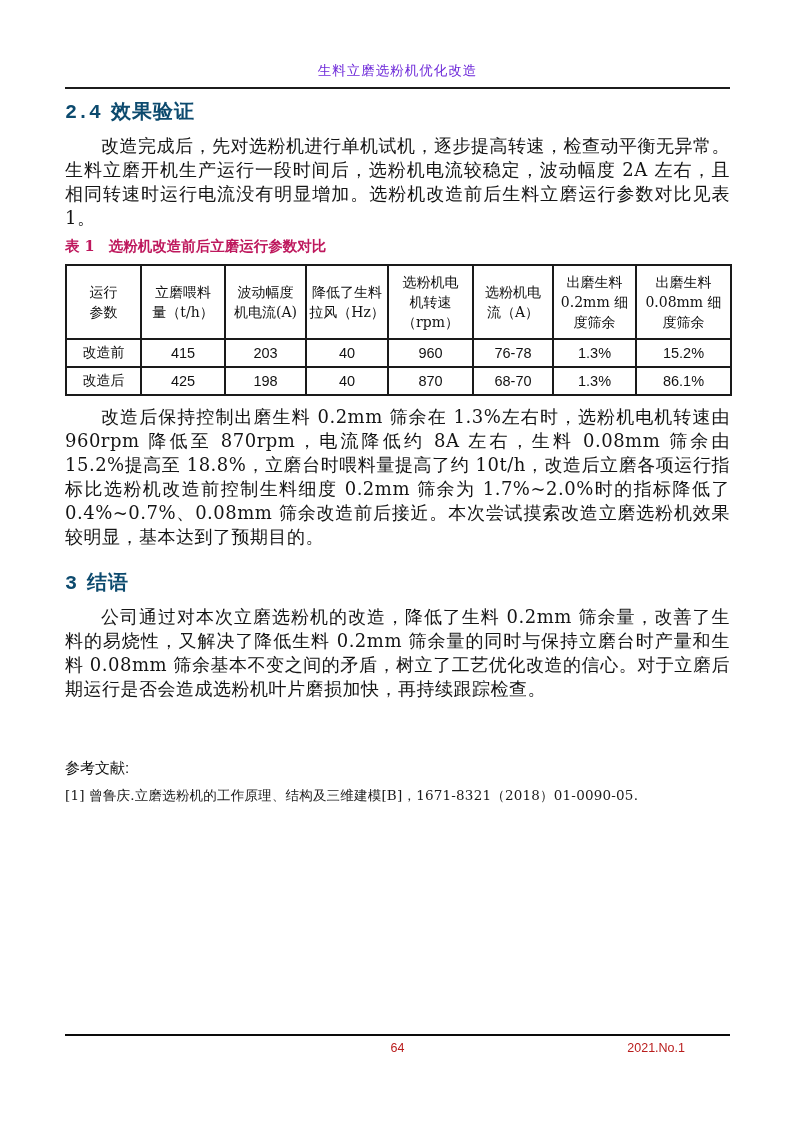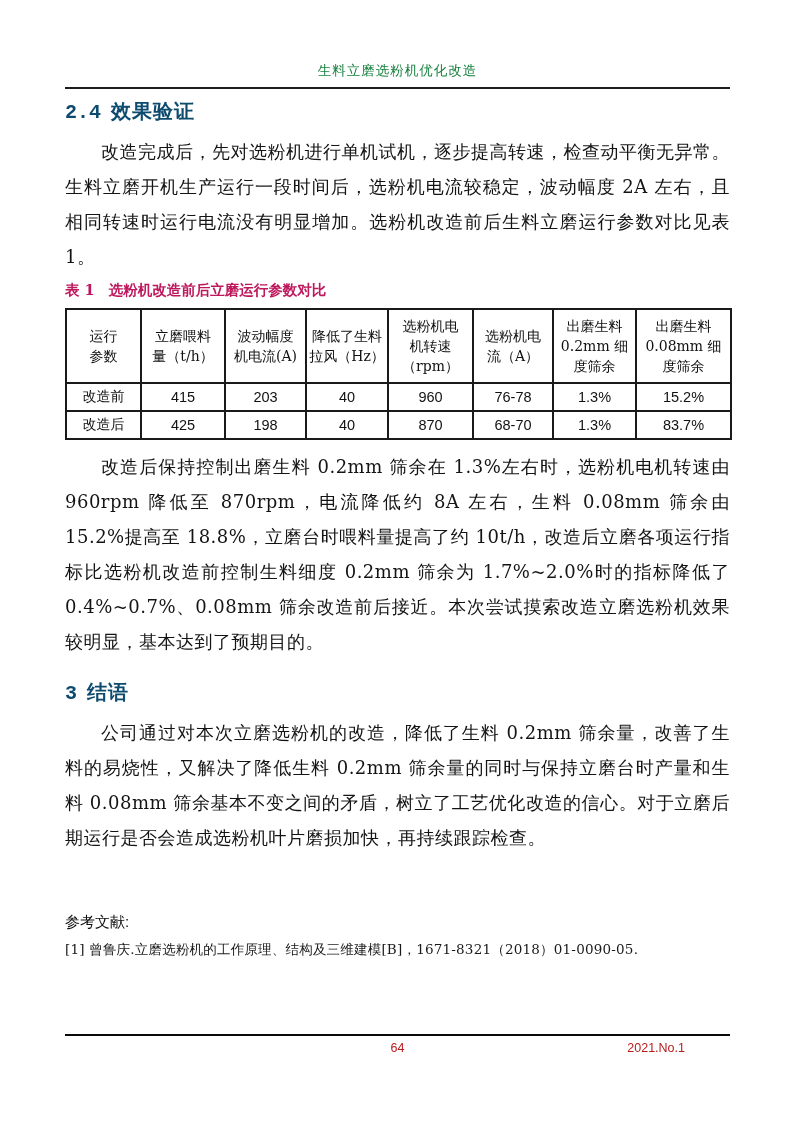--- a/index.html
+++ b/index.html
@@ -20,42 +20,42 @@
     left: 65px;
     top: 62px;
     width: 665px;
   }
 
   
   .running-header {
     text-align: center;
     font-size: 13.5px;
     letter-spacing: 1px;
-    color: #15803d;
+    color: #6d28d9;
     padding-bottom: 7px;
     border-bottom: 2px solid #1c1c1c;
   }
 
   
   .section-heading {
     font-family: Liberation Mono, monospace;
     font-weight: bold;
     font-size: 20px;
     color: #0c4a6e;
     letter-spacing: 1px;
   }
   .section-heading .sec-num { margin-right: 10px; letter-spacing: 0; }
   .h-24 { margin-top: 9px; }
   .h-3  { margin-top: 20px; }
 
   
   .body-para {
     margin-top: 9px;
     font-size: 18px;
-    line-height: 35px;
+    line-height: 24px;
     letter-spacing: 0.5px;
     text-align: justify;
     text-indent: 2em;
     color: #141414;
   }
 
   
   .table-caption {
     margin-top: 7px;
     text-align: left;
@@ -199,21 +199,21 @@
           <td>15.2%</td>
         </tr>
         <tr>
           <td class="row-label">改造后</td>
           <td>425</td>
           <td>198</td>
           <td>40</td>
           <td>870</td>
           <td>68-70</td>
           <td>1.3%</td>
-          <td>83.7%</td>
+          <td>86.1%</td>
         </tr>
       </tbody>
     </table>
 
     <p class="body-para">改造后保持控制出磨生料 0.2mm 筛余在 1.3%左右时，选粉机电机转速由 960rpm 降低至 870rpm，电流降低约 8A 左右，生料 0.08mm 筛余由 15.2%提高至 18.8%，立磨台时喂料量提高了约 10t/h，改造后立磨各项运行指标比选粉机改造前控制生料细度 0.2mm 筛余为 1.7%~2.0%时的指标降低了 0.4%~0.7%、0.08mm 筛余改造前后接近。本次尝试摸索改造立磨选粉机效果较明显，基本达到了预期目的。</p>
 
     <h2 class="section-heading h-3">
       <span class="sec-num">3</span><span>结语</span>
     </h2>
 

